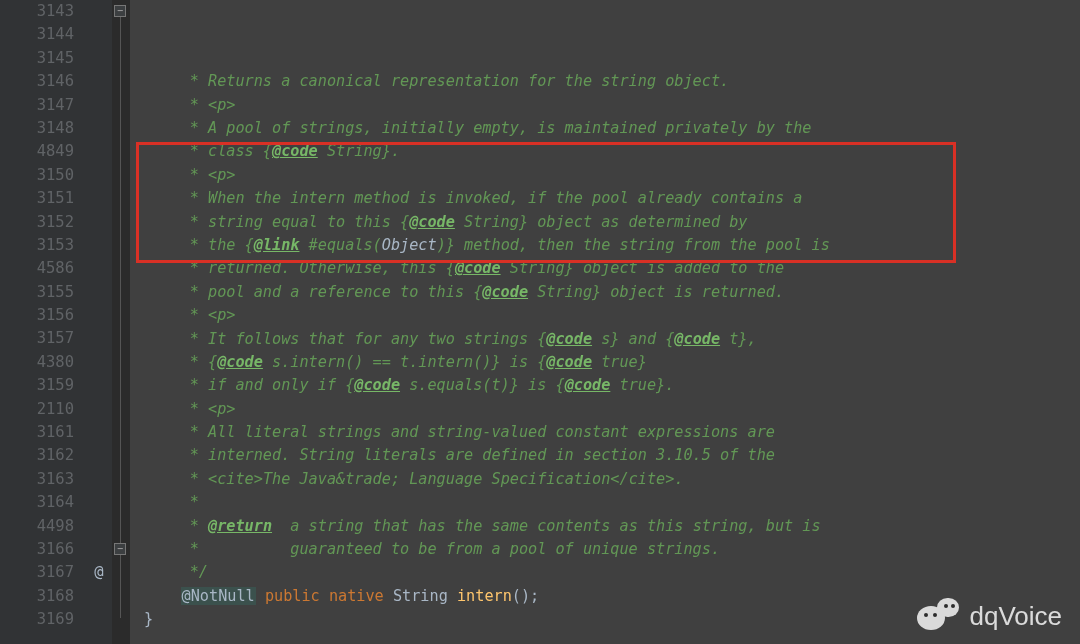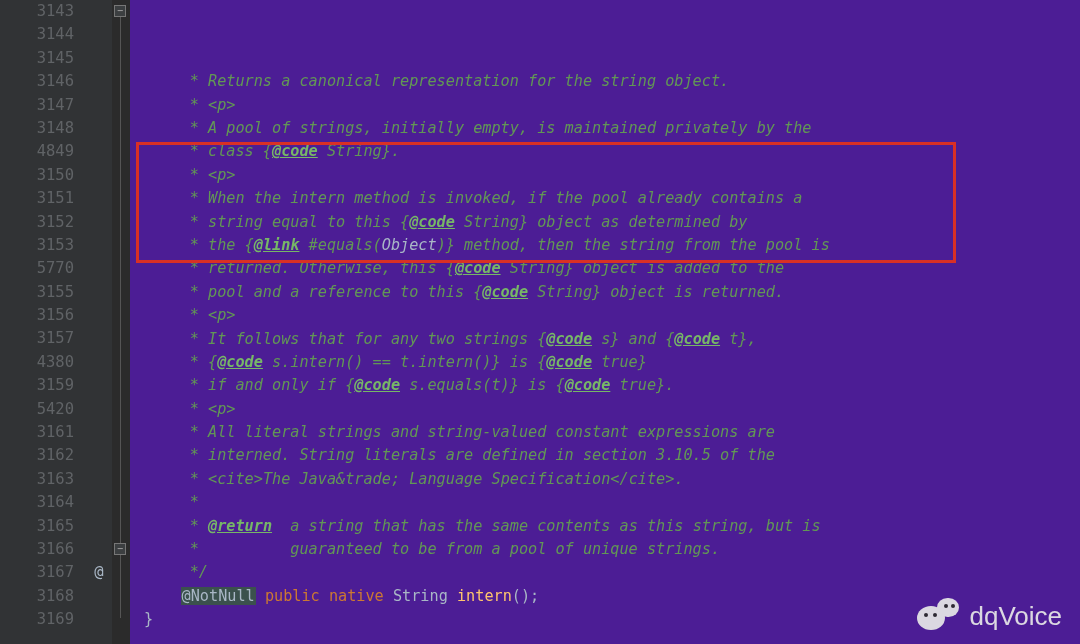--- a/index.html
+++ b/index.html
@@ -9,21 +9,21 @@
     background: #2b2b2b;
     font-family: "Menlo", "Consolas", "DejaVu Sans Mono", monospace;
     font-size: 15.2px;
     font-style: italic;
     color: #629755;
     overflow: hidden;
   }
   .editor {
     display: flex;
     width: 100%; height: 100%;
-    background: #4c1d95;
+    background: #404040;
     position: relative;
   }
   .gutter {
     width: 86px;
     background: #313335;
     color: #606366;
     font-style: normal;
     text-align: right;
     padding: 0 12px 0 0;
     line-height: 23.4px;
@@ -127,32 +127,32 @@
       <div class="ln">3144</div>
       <div class="ln">3145</div>
       <div class="ln">3146</div>
       <div class="ln">3147</div>
       <div class="ln">3148</div>
       <div class="ln">4849</div>
       <div class="ln">3150</div>
       <div class="ln">3151</div>
       <div class="ln">3152</div>
       <div class="ln">3153</div>
-      <div class="ln">5770</div>
+      <div class="ln">4586</div>
       <div class="ln">3155</div>
       <div class="ln">3156</div>
       <div class="ln">3157</div>
       <div class="ln">4380</div>
       <div class="ln">3159</div>
-      <div class="ln">5420</div>
+      <div class="ln">2110</div>
       <div class="ln">3161</div>
       <div class="ln">3162</div>
       <div class="ln">3163</div>
       <div class="ln">3164</div>
-      <div class="ln">3165</div>
+      <div class="ln">4498</div>
       <div class="ln">3166</div>
       <div class="ln">3167</div>
       <div class="ln">3168</div>
       <div class="ln">3169</div>
     </div>
   <div class="anno-col" id="annoCol">
       <div class="ac"></div>
       <div class="ac"></div>
       <div class="ac"></div>
       <div class="ac"></div>

